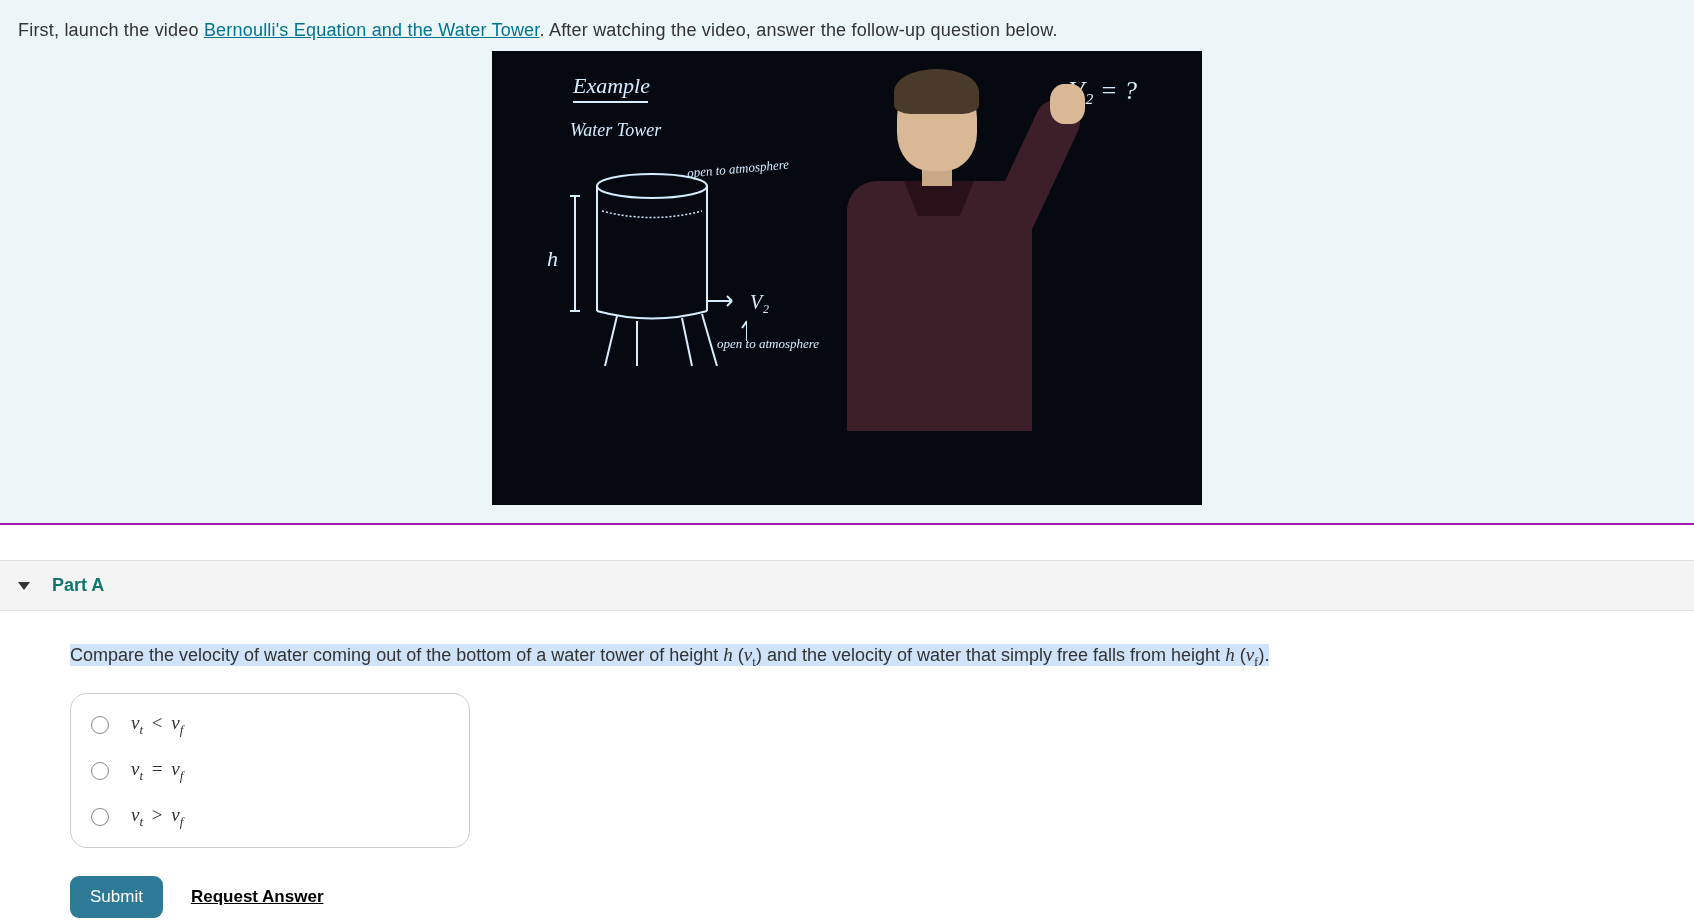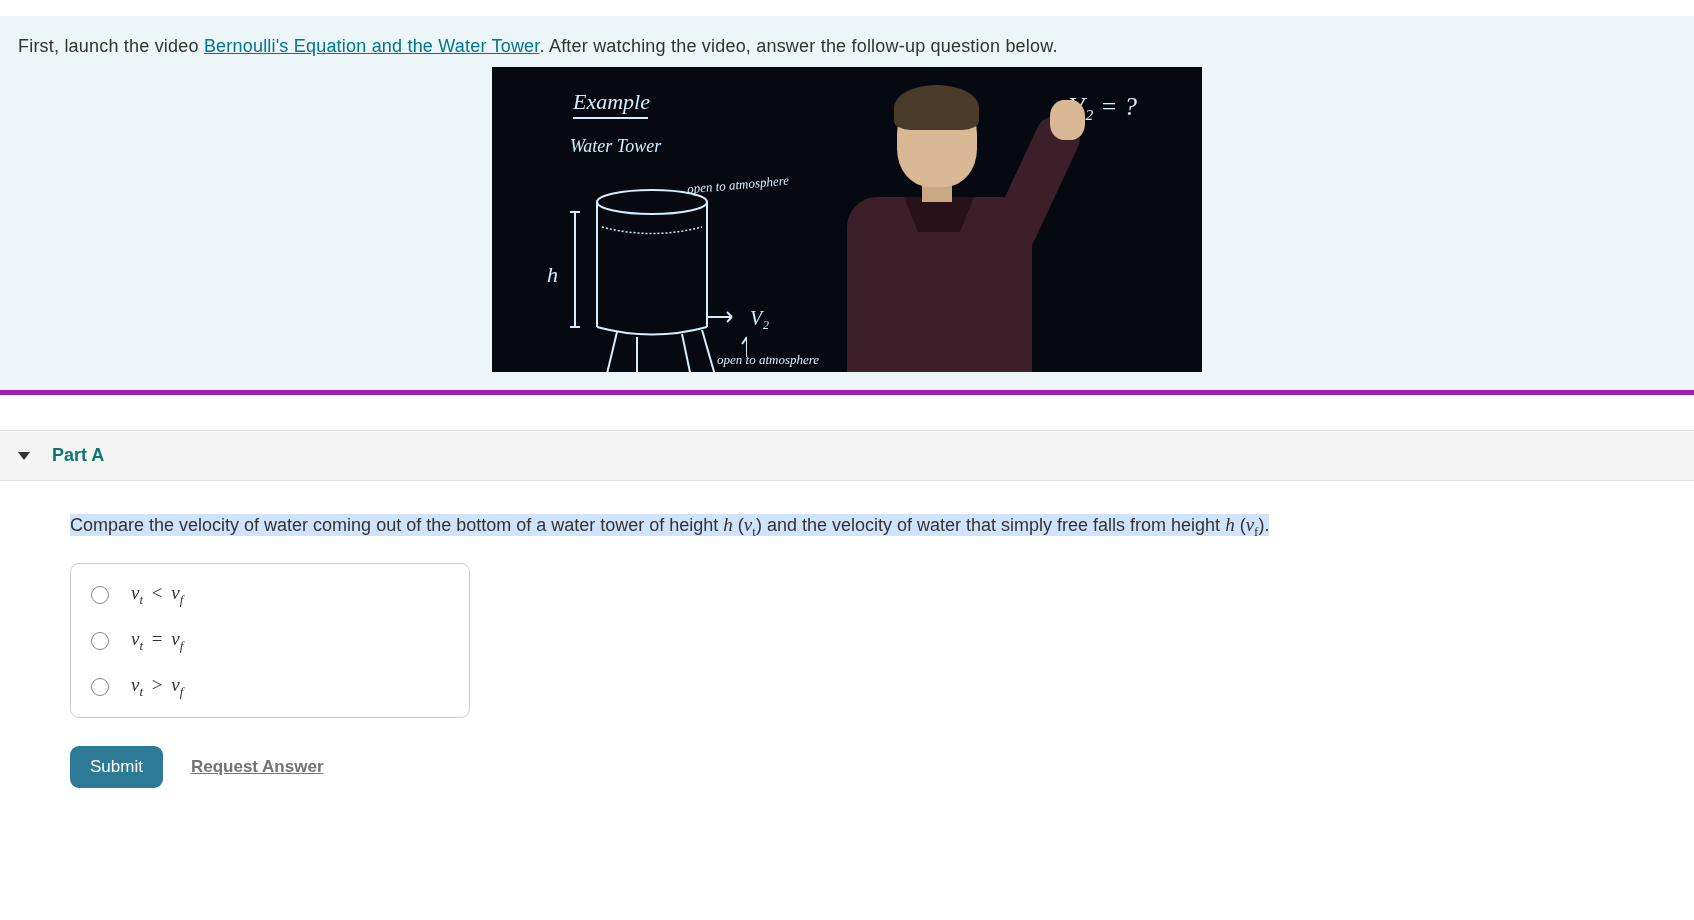--- a/index.html
+++ b/index.html
@@ -9,41 +9,40 @@
     }
     body {
       font-family: Arial, Helvetica, sans-serif;
       font-size: 16px;
       background: #fff;
       color: #333;
     }
     .intro-section {
       background: #ecf5f7;
       padding: 20px 18px 18px 18px;
-      border-bottom: 5px solid #a21caf;
-      margin-top: 16px;
+      border-bottom: 2px solid #a21caf;
     }
     .intro-text {
       font-size: 18px;
       color: #333;
       letter-spacing: 0.2px;
     }
     .video-link {
       color: #00758f;
       text-decoration: underline;
       cursor: pointer;
     }
     .video-thumb-wrap {
       display: flex;
       justify-content: center;
       margin-top: 10px;
     }
     .video-thumb {
       width: 710px;
-      height: 305px;
+      height: 454px;
       background: #060a10;
       position: relative;
       overflow: hidden;
     }
     .instructor {
       position: absolute;
       right: 135px;
       top: 15px;
       width: 230px;
       height: 360px;
@@ -184,21 +183,21 @@
       font-size: 19px;
     }
     .math-sub {
       font-family: 'Times New Roman', serif;
       font-size: 13px;
       vertical-align: sub;
     }
     .options-box {
       margin-top: 22px;
       border: 1px solid #ccc;
-      border-radius: 9px;
+      border-radius: 17px;
       width: 400px;
       padding: 8px 0;
     }
     .option-row {
       display: flex;
       align-items: center;
       padding: 10px 20px;
       gap: 22px;
       cursor: pointer;
     }
@@ -227,21 +226,21 @@
     .submit-btn {
       background: #2d7a96;
       color: #fff;
       border: none;
       padding: 11px 20px;
       font-size: 17px;
       border-radius: 9px;
       cursor: pointer;
     }
     .request-link {
-      color: #737373;
+      color: #000000;
       font-weight: bold;
       text-decoration: underline;
       font-size: 17px;
       cursor: pointer;
     }
   </style>
 </head>
 <body>
 
 <div class="intro-section">

